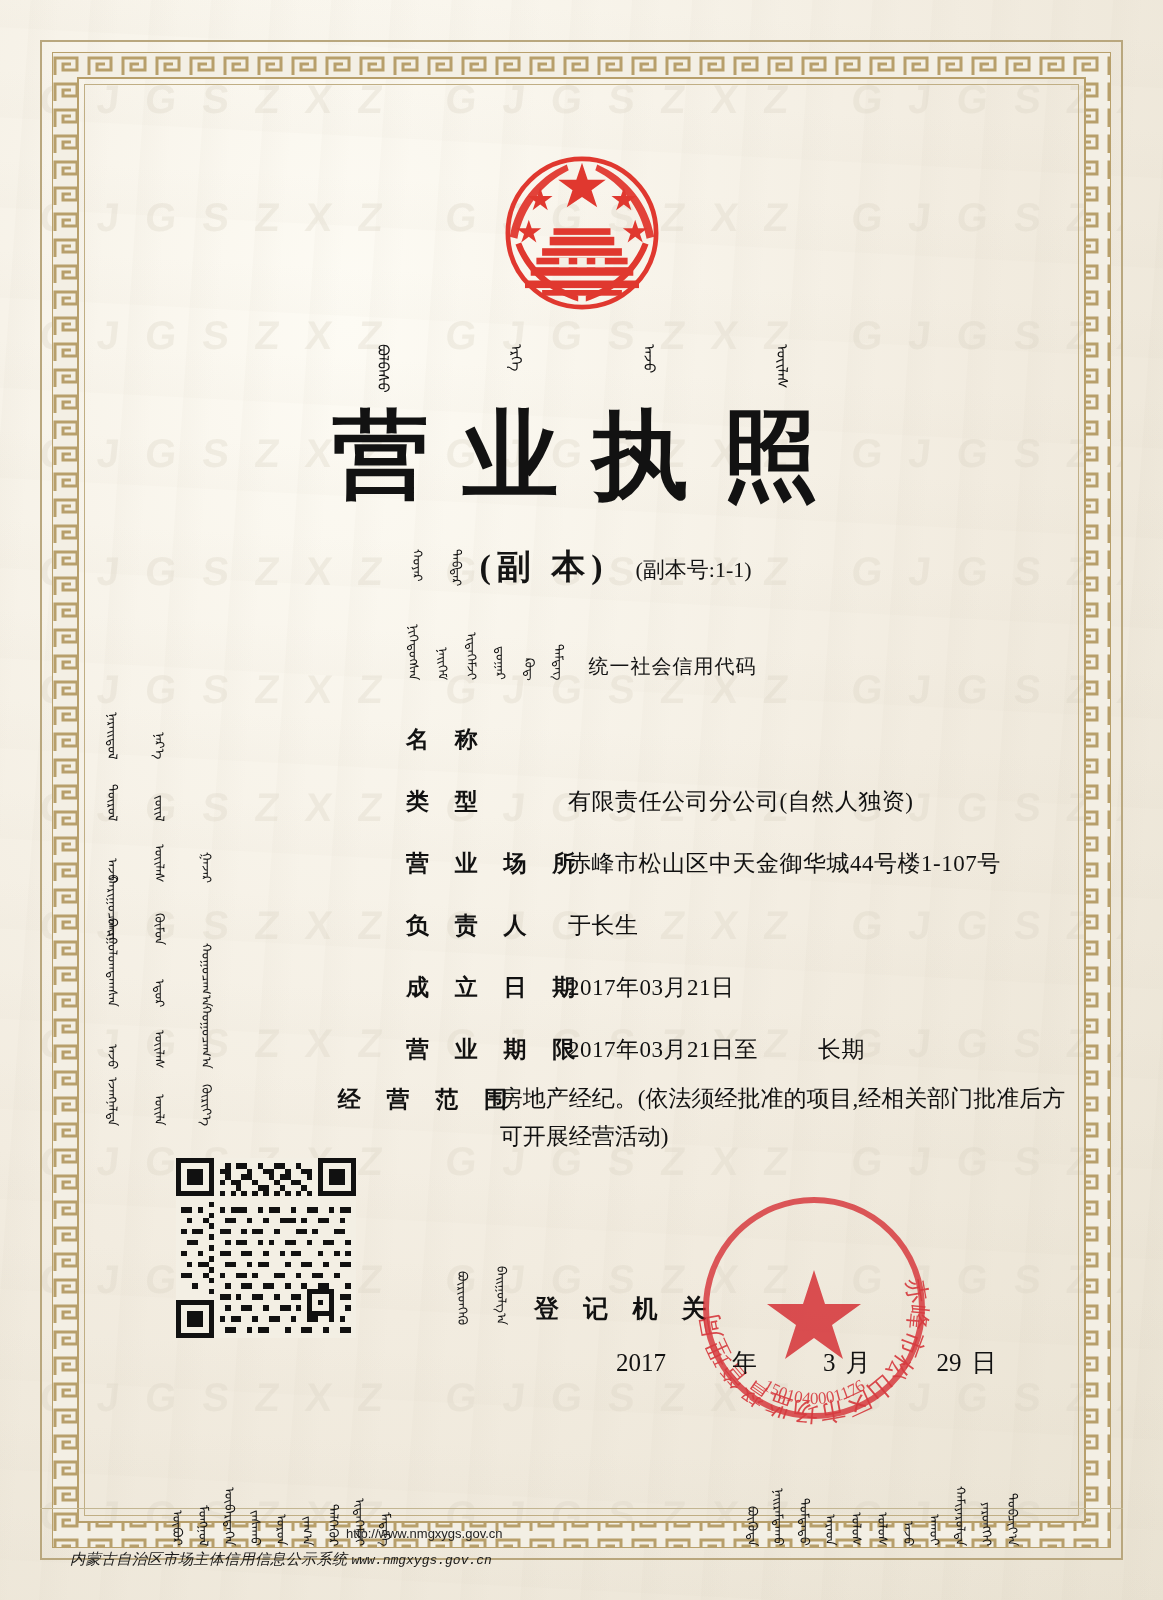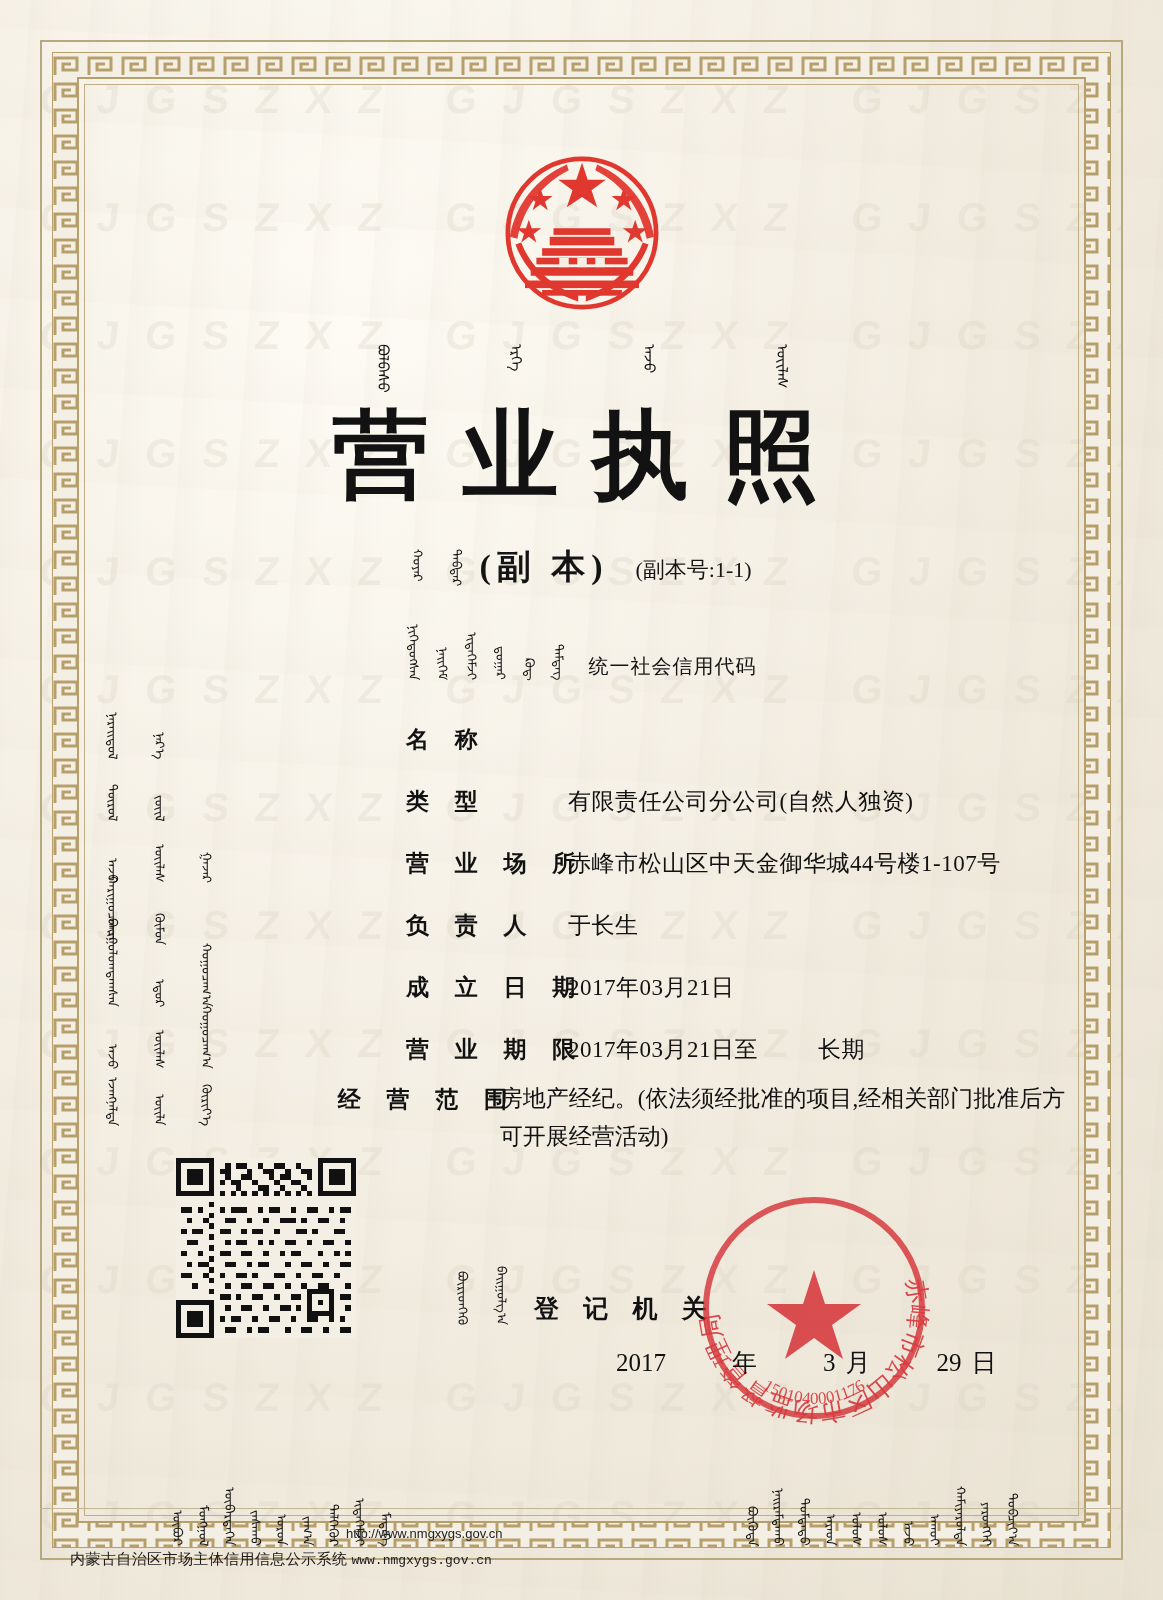--- a/index.html
+++ b/index.html
@@ -310,20 +310,21 @@
     justify-content: center;
     gap: 13px;
     height: 30px;
     align-items: flex-end;
   }
   .footer-cn {
     margin-top: 4px;
     font-size: 15px;
     color: #1a1a1a;
     letter-spacing: 0.4px;
+    font-style: italic;
   }
   .footer-url {
     font-family: "Liberation Mono", monospace;
     font-size: 13px;
     letter-spacing: 0;
   }
   .url-overlay {
     position: absolute;
     left: 300px;
     top: 10px;

